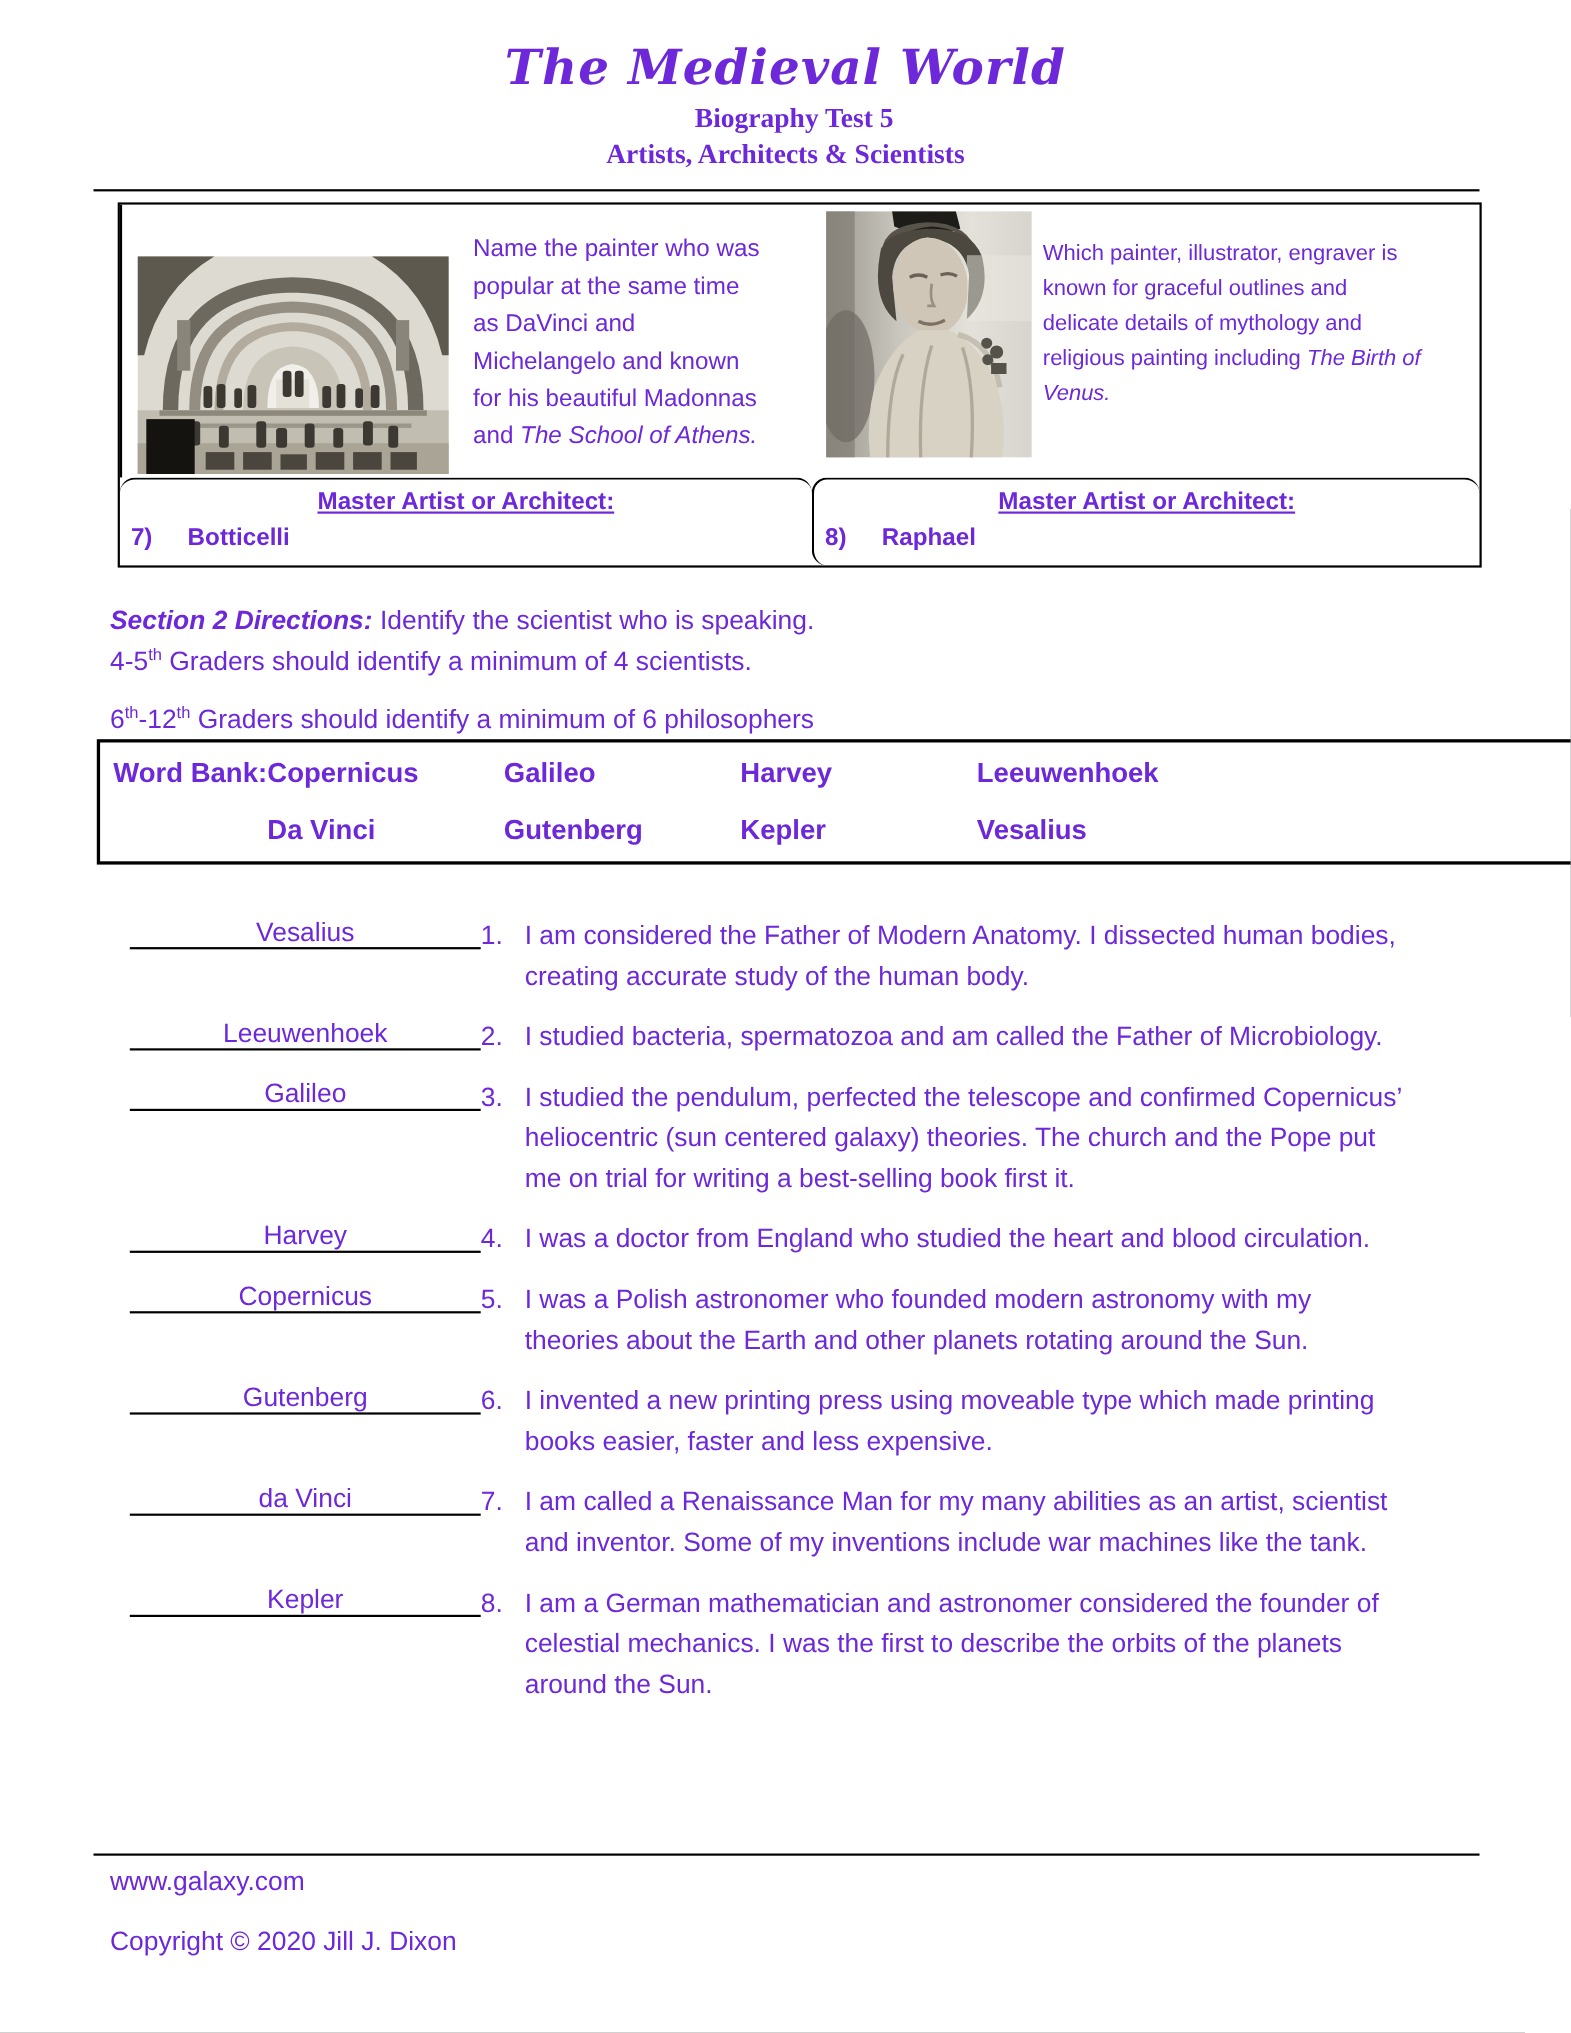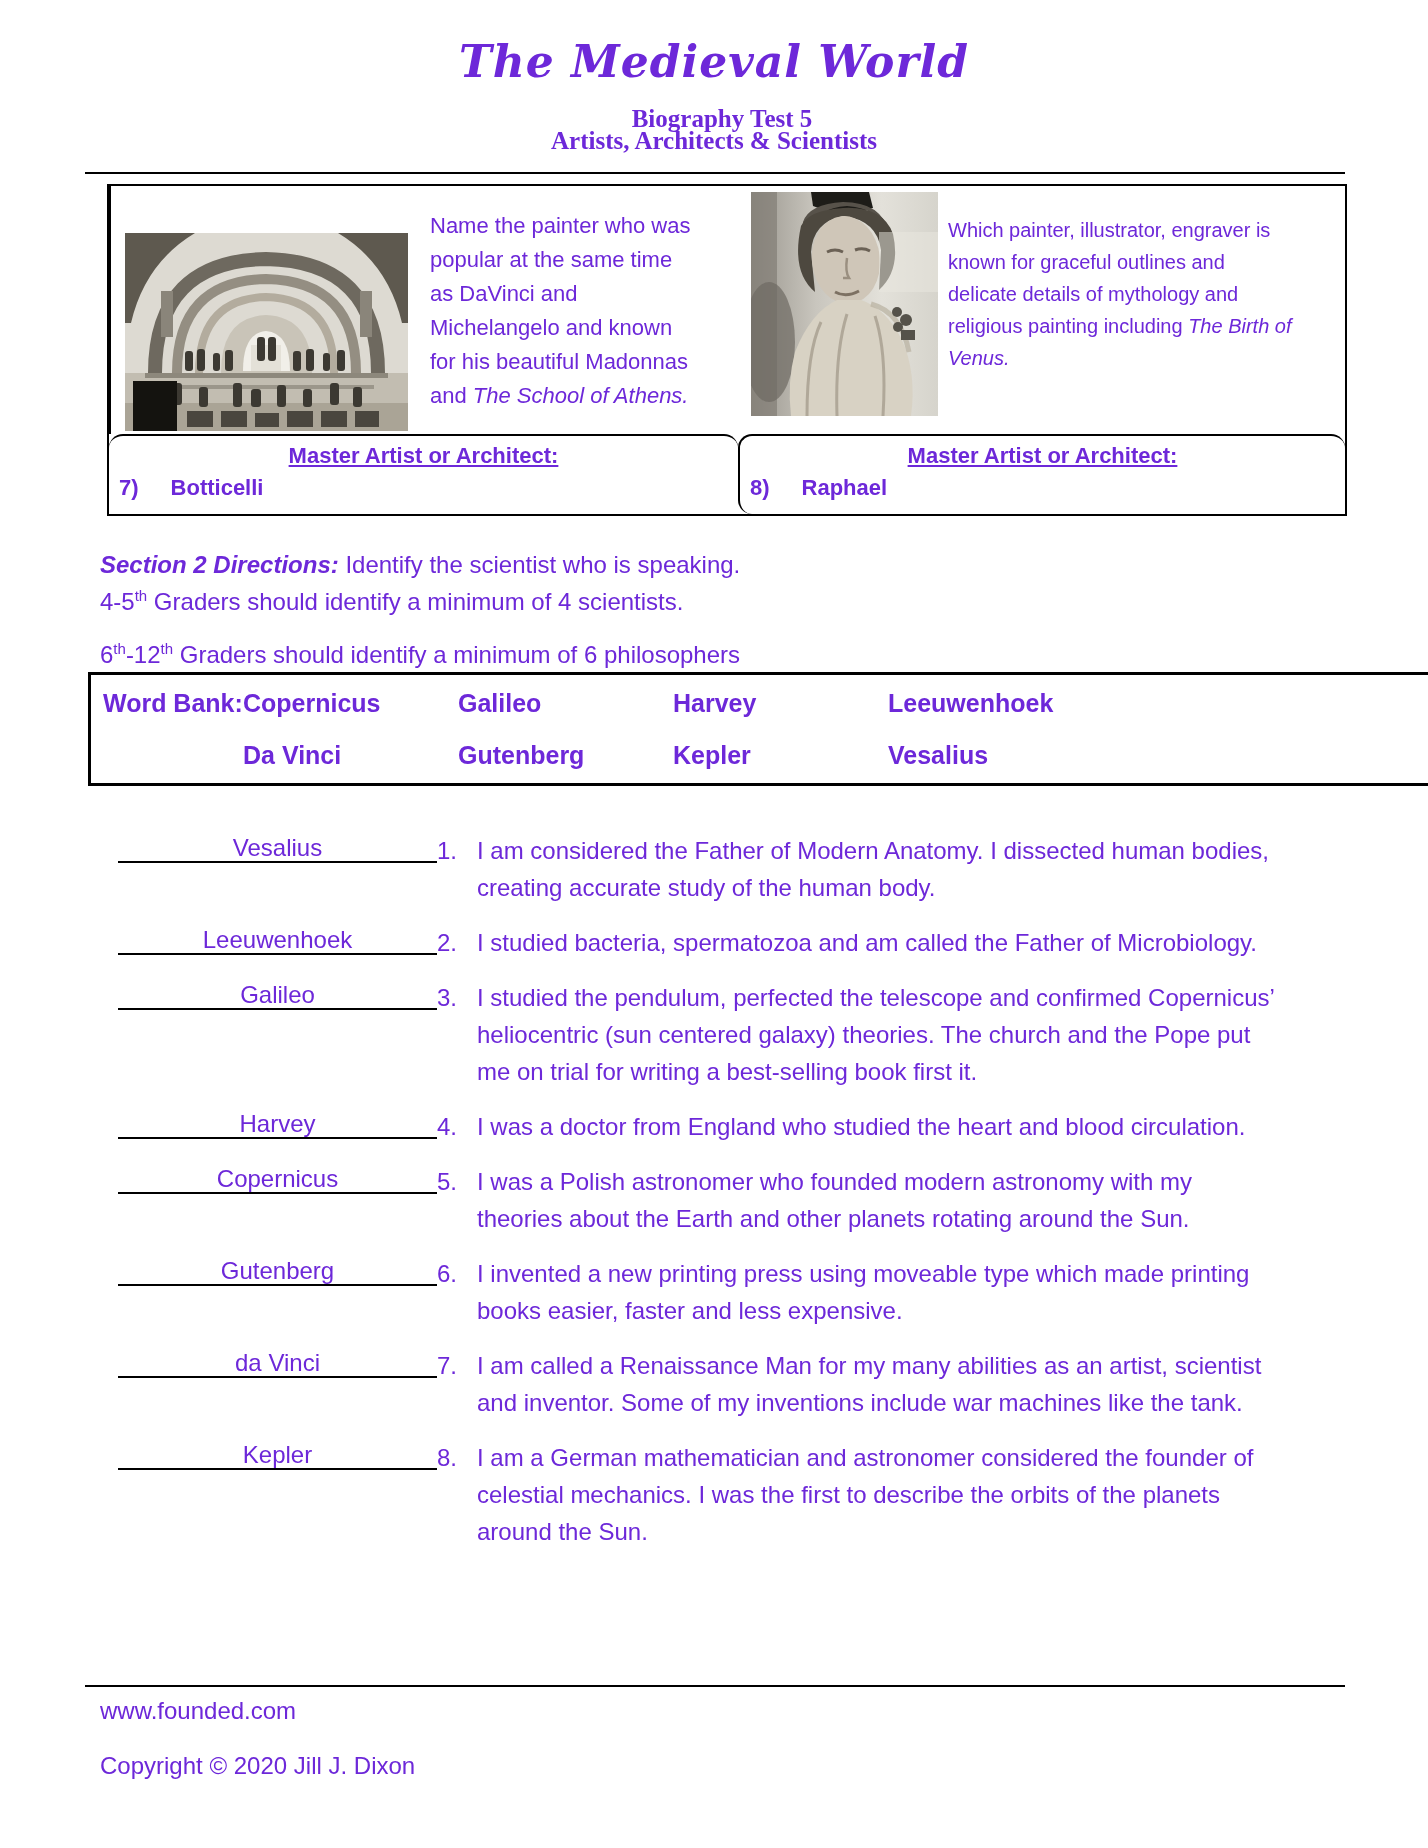--- a/index.html
+++ b/index.html
@@ -16,21 +16,21 @@
     text-align:center;
     font-family:"DejaVu Serif", serif;
     font-style:italic;font-weight:600;
     font-size:44px;letter-spacing:1px;
   }
   .subtitle{
     position:absolute;left:0;right:0;text-align:center;
     font-family:"Liberation Serif", serif;
     font-weight:bold;font-size:25px;
   }
-  .subtitle1{top:105px;padding-left:16px;}
+  .subtitle1{top:94px;padding-left:16px;}
   .subtitle2{top:127px;}
   .header-rule{position:absolute;left:85px;top:172px;width:1260px;height:2px;background:#000;}
 
   
   .match-table{
     position:absolute;left:107px;top:184px;width:1240px;height:332px;
     border:2px solid #000;box-sizing:border-box;
     display:grid;grid-template-columns:629px 1fr;grid-template-rows:248px 1fr;
   }
   .cell{position:relative;box-sizing:border-box;}
@@ -283,16 +283,16 @@
       <div class="q-ans">Kepler</div>
       <div class="q-num">8.</div>
       <div class="q-text">I am a German mathematician and astronomer considered the founder of
 celestial mechanics. I was the first to describe the orbits of the planets
 around the Sun.</div>
     </div>
 
   </div>
 
   <div class="footer-rule"></div>
-  <div class="footer-site">www.founded.com</div>
+  <div class="footer-site">www.galaxy.com</div>
   <div class="footer-copy">Copyright © 2020 Jill J. Dixon</div>
 
 </div>
 
 </body></html>

